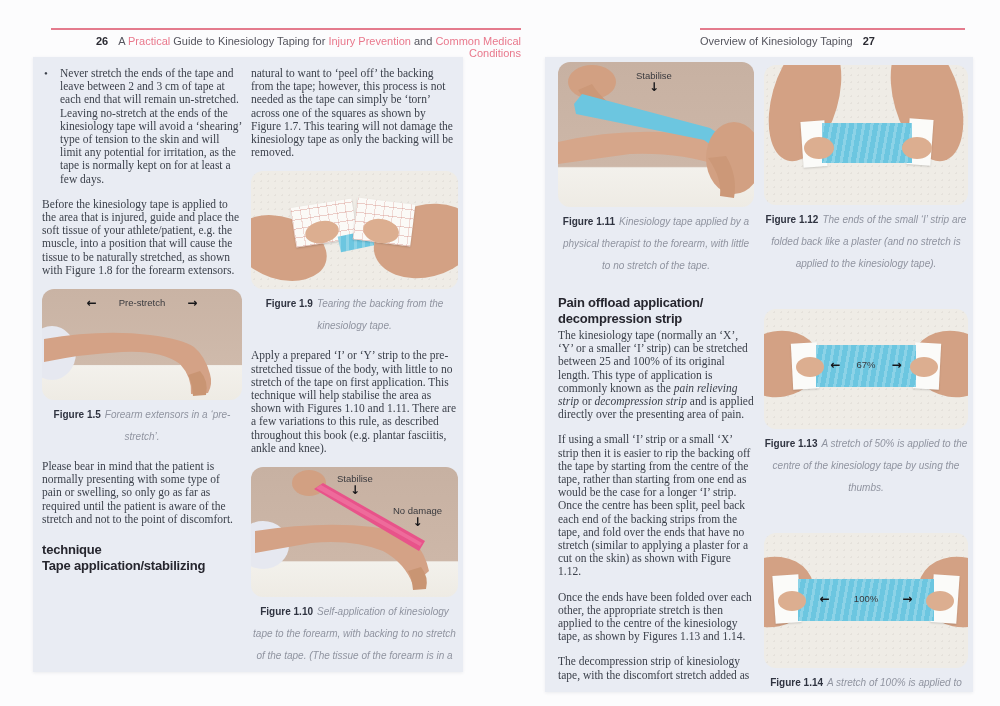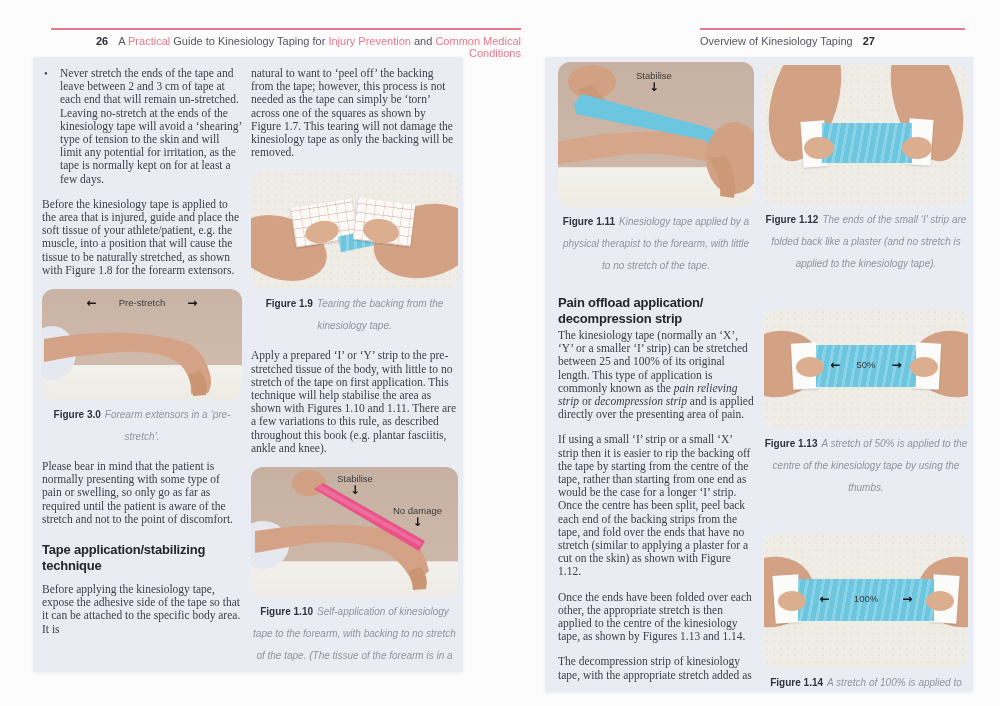--- a/index.html
+++ b/index.html
@@ -84,30 +84,29 @@
           <path d="M2 50 Q60 40 108 46 Q140 50 152 58 Q163 67 168 85 Q171 95 166 104 L149 105 Q150 88 138 75 Q119 61 80 63 Q40 65 2 73 Z" fill="#d4a286"></path>
           <path d="M158 82 q9 10 6 24 l-13 1 q-1 -14 -5 -21 Z" fill="#c99573"></path>
         </svg>
         <div class="lblrow" style="top:8px;">
           <span class="arrow">←</span>
           <span class="figlabel" style="position:static;">Pre-stretch</span>
           <span class="arrow">→</span>
         </div>
       </div>
       <div class="cap">
-        <span class="figno">Figure 3.0</span><span>Forearm extensors in a ‘pre-stretch’.</span>
+        <span class="figno">Figure 1.5</span><span>Forearm extensors in a ‘pre-stretch’.</span>
       </div>
     </div>
 
     <p>Please bear in mind that the patient is normally presenting with some type of pain or swelling, so only go as far as required until the patient is aware of the stretch and not to the point of discomfort.</p>
     <h2 style="margin-bottom:0;">
+        <span style="display:block;">technique</span>
         <span style="display:block;">Tape application/stabilizing</span>
-        <span style="display:block;">technique</span>
       </h2>
-    <p style="margin-top:10px;">Before applying the kinesiology tape, expose the adhesive side of the tape so that it can be attached to the specific body area. It is</p>
   </div>
 
   <div class="col pl-c2">
     <p style="margin-top:10px;">natural to want to ‘peel off’ the backing from the tape; however, this process is not needed as the tape can simply be ‘torn’ across one of the squares as shown by Figure 1.7. This tearing will not damage the kinesiology tape as only the backing will be removed.</p>
 
     <div class="fig">
       <div class="fig-img towelbg" style="height:118px;">
         <div class="hand" style="left:-18px;top:46px;width:95px;height:62px;transform:rotate(18deg);"></div>
         <div class="hand" style="right:-20px;top:34px;width:105px;height:72px;transform:rotate(-14deg);"></div>
         <div class="backing" style="left:42px;top:32px;width:62px;height:40px;transform:rotate(-9deg);"></div>
@@ -164,21 +163,21 @@
     </div>
 
     <h2 style="margin-top:18px;margin-bottom:3px;">
         <span style="display:block;">Pain offload application/</span>
         <span style="display:block;">decompression strip</span>
       </h2>
 
     <p><span>The kinesiology tape (normally an ‘X’, ‘Y’ or a smaller ‘I’ strip) can be stretched between 25 and 100% of its original length. This type of application is commonly known as the </span><span class="ital">pain relieving strip</span><span> or </span><span class="ital">decompression strip</span><span> and is applied directly over the presenting area of pain.</span></p>
     <p>If using a small ‘I’ strip or a small ‘X’ strip then it is easier to rip the backing off the tape by starting from the centre of the tape, rather than starting from one end as would be the case for a longer ‘I’ strip. Once the centre has been split, peel back each end of the backing strips from the tape, and fold over the ends that have no stretch (similar to applying a plaster for a cut on the skin) as shown with Figure 1.12.</p>
     <p>Once the ends have been folded over each other, the appropriate stretch is then applied to the centre of the kinesiology tape, as shown by Figures 1.13 and 1.14.</p>
-    <p>The decompression strip of kinesiology tape, with the appropriate stretch added as</p>
+    <p>The decompression strip of kinesiology tape, with the discomfort stretch added as</p>
   </div>
 
   <div class="col pr-c2">
     <div class="fig" style="margin-top:8px;">
       <div class="fig-img towelbg" style="height:140px;">
         <div class="hand" style="left:8px;top:-30px;width:66px;height:128px;transform:rotate(16deg);"></div>
         <div class="hand" style="right:8px;top:-30px;width:66px;height:128px;transform:rotate(-16deg);"></div>
         <div class="flap" style="left:38px;top:56px;width:24px;height:46px;transform:rotate(-4deg);"></div>
         <div class="flap" style="left:144px;top:54px;width:24px;height:46px;transform:rotate(4deg);"></div>
         <div class="tape-blue" style="left:58px;top:58px;width:90px;height:40px;"></div>
@@ -194,21 +193,21 @@
       <div class="fig-img towelbg" style="height:120px;">
         <div class="hand" style="left:-26px;top:22px;width:82px;height:66px;transform:rotate(-10deg);"></div>
         <div class="hand" style="right:-26px;top:22px;width:82px;height:66px;transform:rotate(10deg);"></div>
         <div class="flap" style="left:28px;top:34px;width:26px;height:46px;transform:rotate(-3deg);"></div>
         <div class="flap" style="left:150px;top:34px;width:26px;height:46px;transform:rotate(3deg);"></div>
         <div class="tape-blue" style="left:52px;top:36px;width:100px;height:42px;"></div>
         <div class="hand" style="left:32px;top:48px;width:28px;height:20px;background:#dcae90;"></div>
         <div class="hand" style="left:146px;top:48px;width:28px;height:20px;background:#dcae90;"></div>
         <div class="lblrow" style="top:50px;gap:16px;">
           <span class="arrow">←</span>
-          <span class="figlabel" style="position:static;">50%</span>
+          <span class="figlabel" style="position:static;">67%</span>
           <span class="arrow">→</span>
         </div>
       </div>
       <div class="cap">
         <span class="figno">Figure 1.13</span><span>A stretch of 50% is applied to the centre of the kinesiology tape by using the thumbs.</span>
       </div>
     </div>
 
     <div class="fig" style="margin-top:34px;">
       <div class="fig-img towelbg" style="height:135px;">

